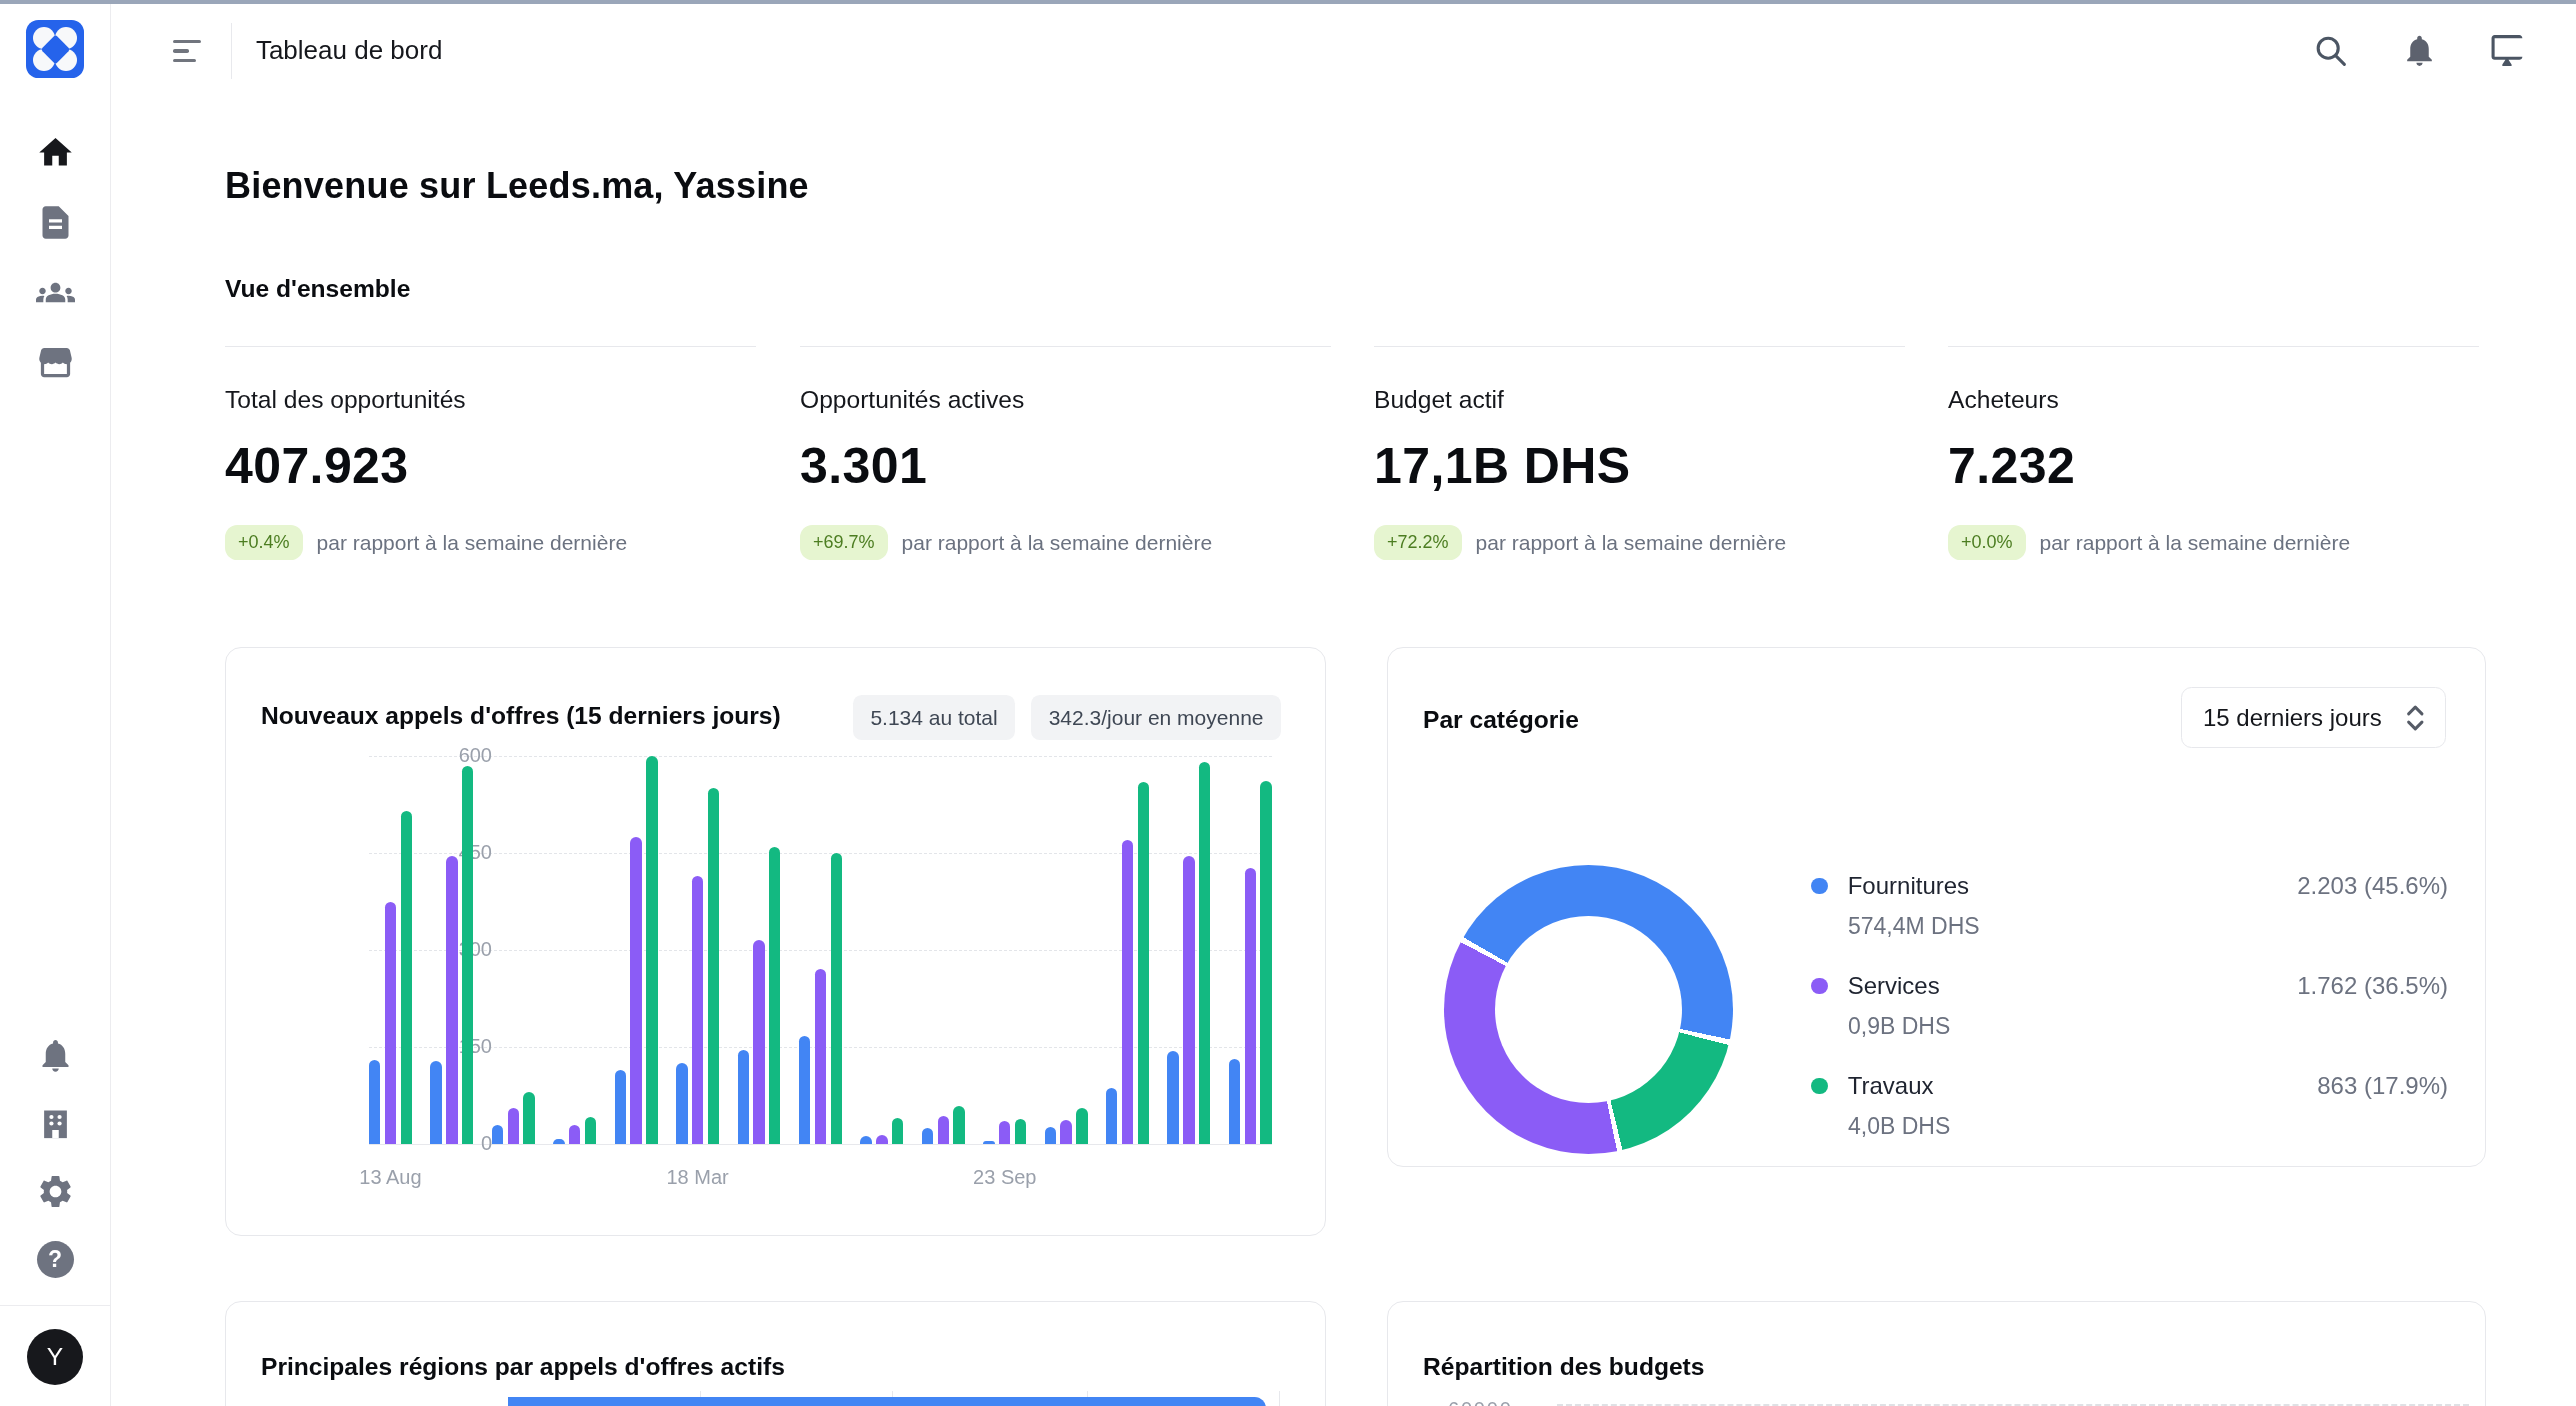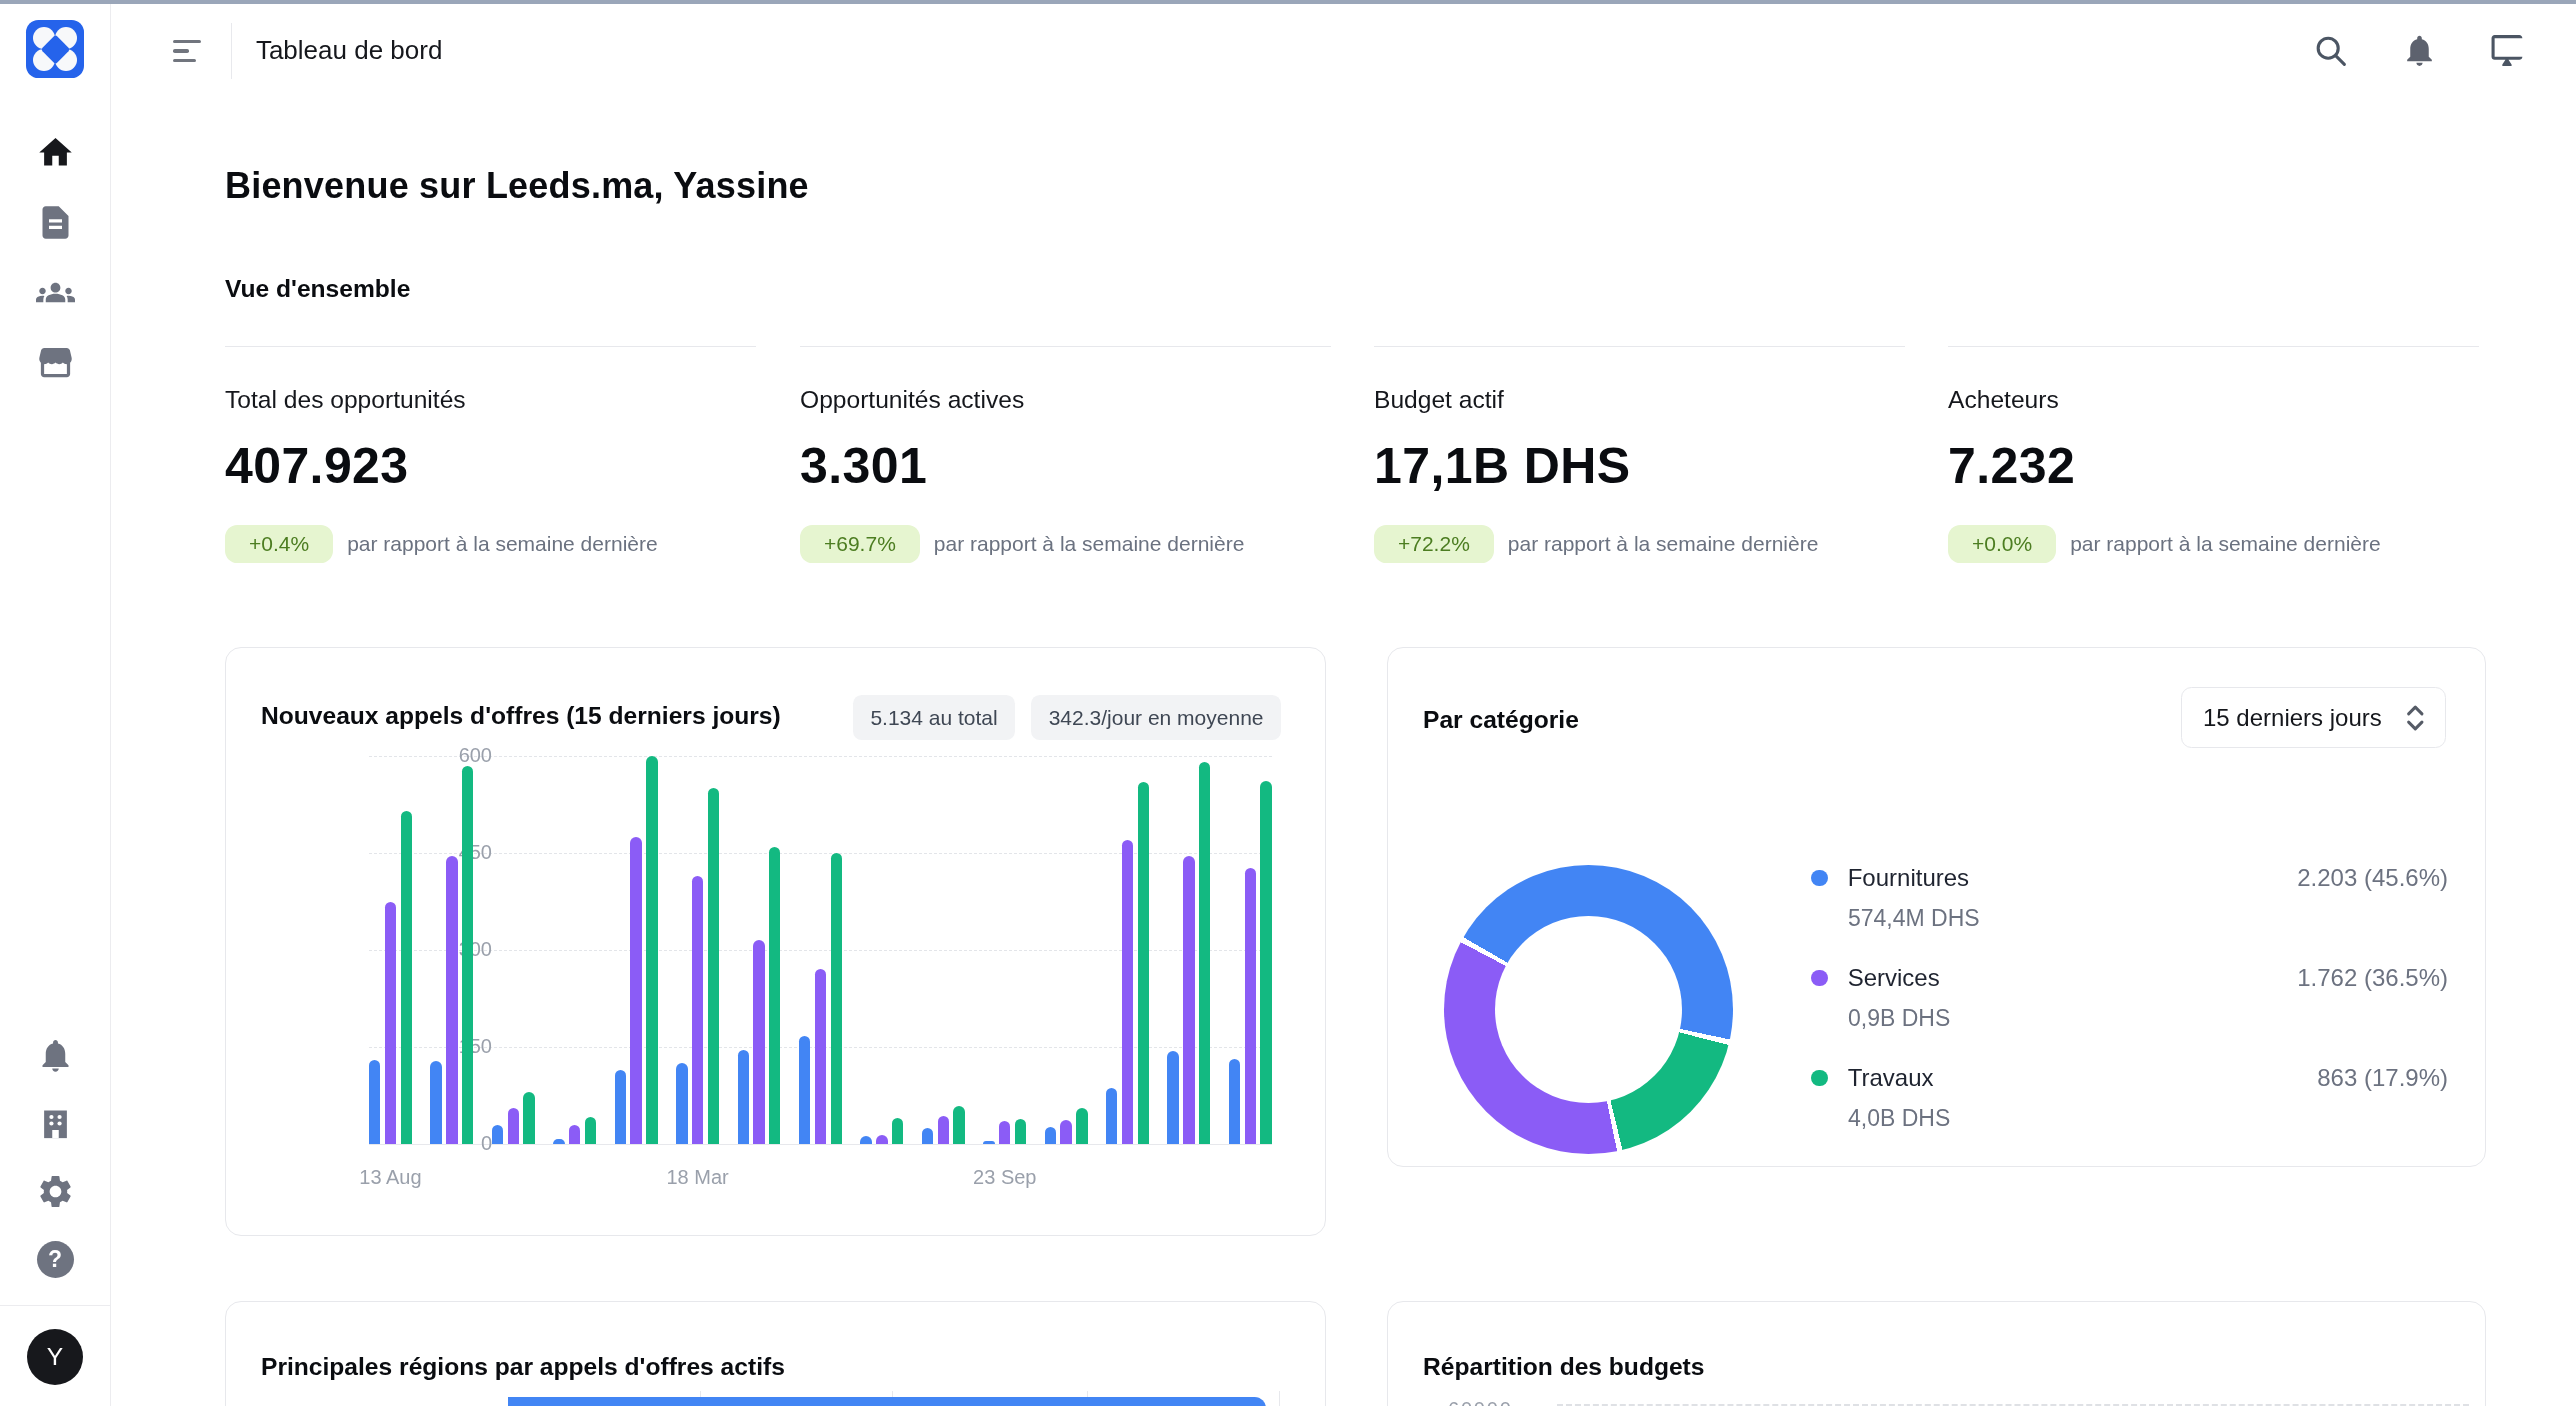--- a/index.html
+++ b/index.html
@@ -50,21 +50,21 @@
 
   
   .h1{ position:absolute; left:225px; top:165px; font-size:36px; font-weight:700; letter-spacing:0.2px; color:#0A0C10; }
   .overview{ position:absolute; left:225px; top:275px; font-size:24.6px; font-weight:700; color:#0A0C10; }
 
   
   .stat{ position:absolute; top:346px; width:531px; border-top:1.8px solid #E7E8EC; }
   .stat .lbl{ margin-top:39px; font-size:24.6px; color:#15171C; }
   .stat .val{ margin-top:23px; font-size:50px; font-weight:700; color:#0A0C10; letter-spacing:0.4px; }
   .stat .row{ margin-top:30px; display:flex; align-items:center; gap:14px; }
-  .badge-green{ background:#E6F5D0; color:#4C7D21; font-size:21px; padding:7px 24px; border-radius:12.3px; }
+  .badge-green{ background:#E6F5D0; color:#4C7D21; font-size:18px; padding:7px 13px; border-radius:12.3px; }
   .stat .note{ font-size:21px; color:#6B7280; }
 
   
   .card{ position:absolute; background:#fff; border:1.8px solid #E7E8EC; border-radius:16px; }
   .card-title{ font-size:24.6px; font-weight:700; color:#0A0C10; }
 
   
   #card-tenders{ left:225px; top:647px; width:1101px; height:589px; }
   #card-tenders .card-title{ position:absolute; left:35px; top:54px; }
   .pills{ position:absolute; right:44px; top:47px; display:flex; gap:16px; }
@@ -80,21 +80,21 @@
   .xlab{ position:absolute; top:410px; transform:translateX(-50%); font-size:20px; color:#9AA0AB; white-space:nowrap; }
 
   
   #card-category{ left:1387px; top:647px; width:1099px; height:520px; }
   #card-category .card-title{ position:absolute; left:35px; top:58px; }
   .select{ position:absolute; right:39px; top:39px; width:265px; height:61px; border:1.8px solid #E7E8EC; border-radius:10.5px;
            display:flex; align-items:center; padding:0 17.5px 0 21px; cursor:pointer; background:#fff; }
   .select .sel-txt{ font-size:24px; color:#15171C; flex:1; }
   .donut{ position:absolute; left:56px; top:217px; width:289px; height:289px; border-radius:50%; }
   .donut::after{ content:""; position:absolute; inset:51px; border-radius:50%; background:#fff; }
-  .legend{ position:absolute; left:423px; top:216px; width:637px; display:flex; flex-direction:column; gap:32px; }
+  .legend{ position:absolute; left:423px; top:224px; width:637px; display:flex; flex-direction:column; gap:32px; }
   .legend-item{ display:flex; flex-direction:column; gap:13px; }
   .legend-main{ display:flex; align-items:center; }
   .legend-dot{ width:16.7px; height:16.7px; border-radius:50%; flex:none; }
   .legend-name{ margin-left:20px; font-size:24px; color:#1F2430; }
   .legend-val{ margin-left:auto; font-size:24px; color:#6C7280; }
   .legend-amt{ padding-left:37px; font-size:23px; color:#6C7280; }
 
   
   #card-regions{ left:225px; top:1301px; width:1101px; height:368px; }
   #card-regions .card-title{ position:absolute; left:35px; top:51px; }

